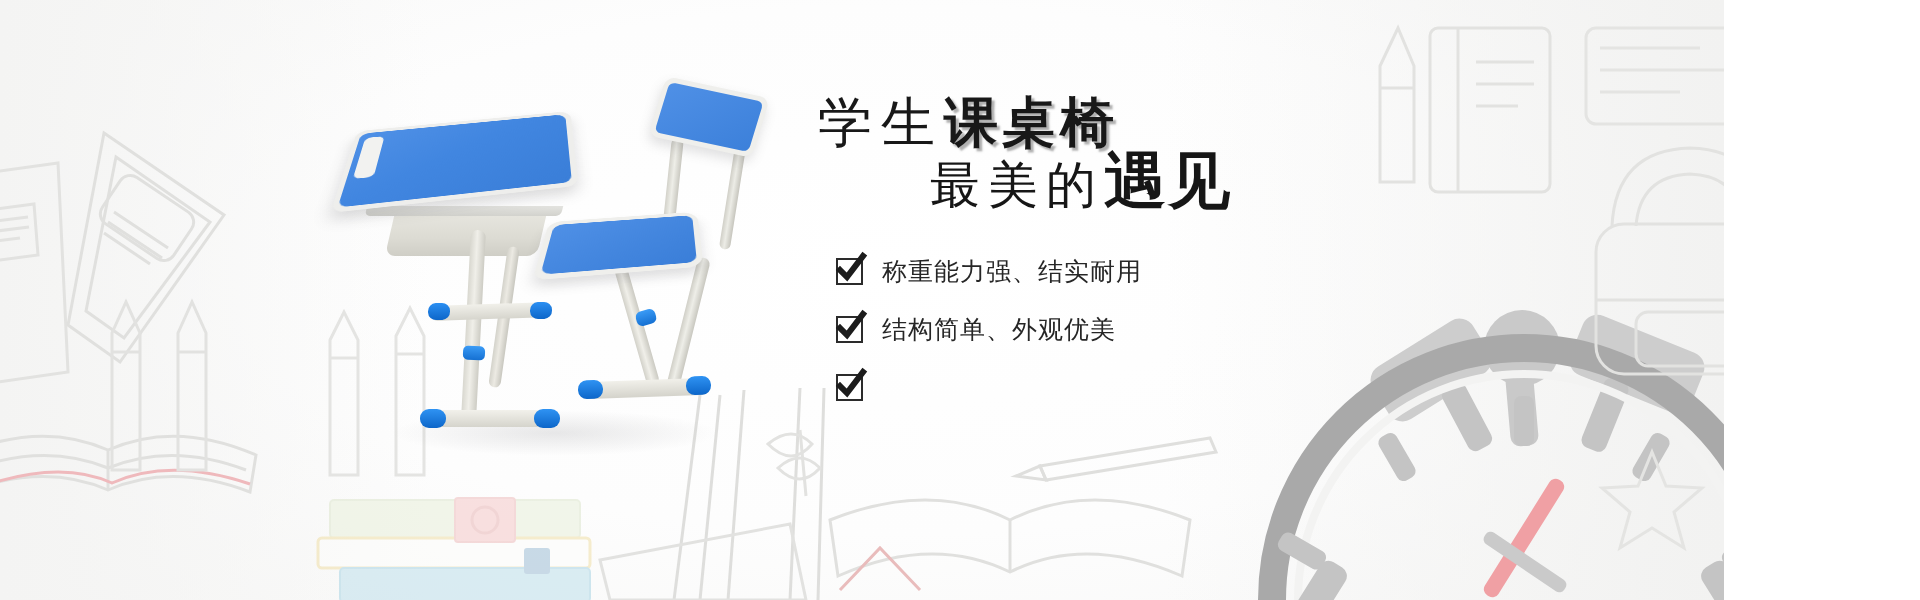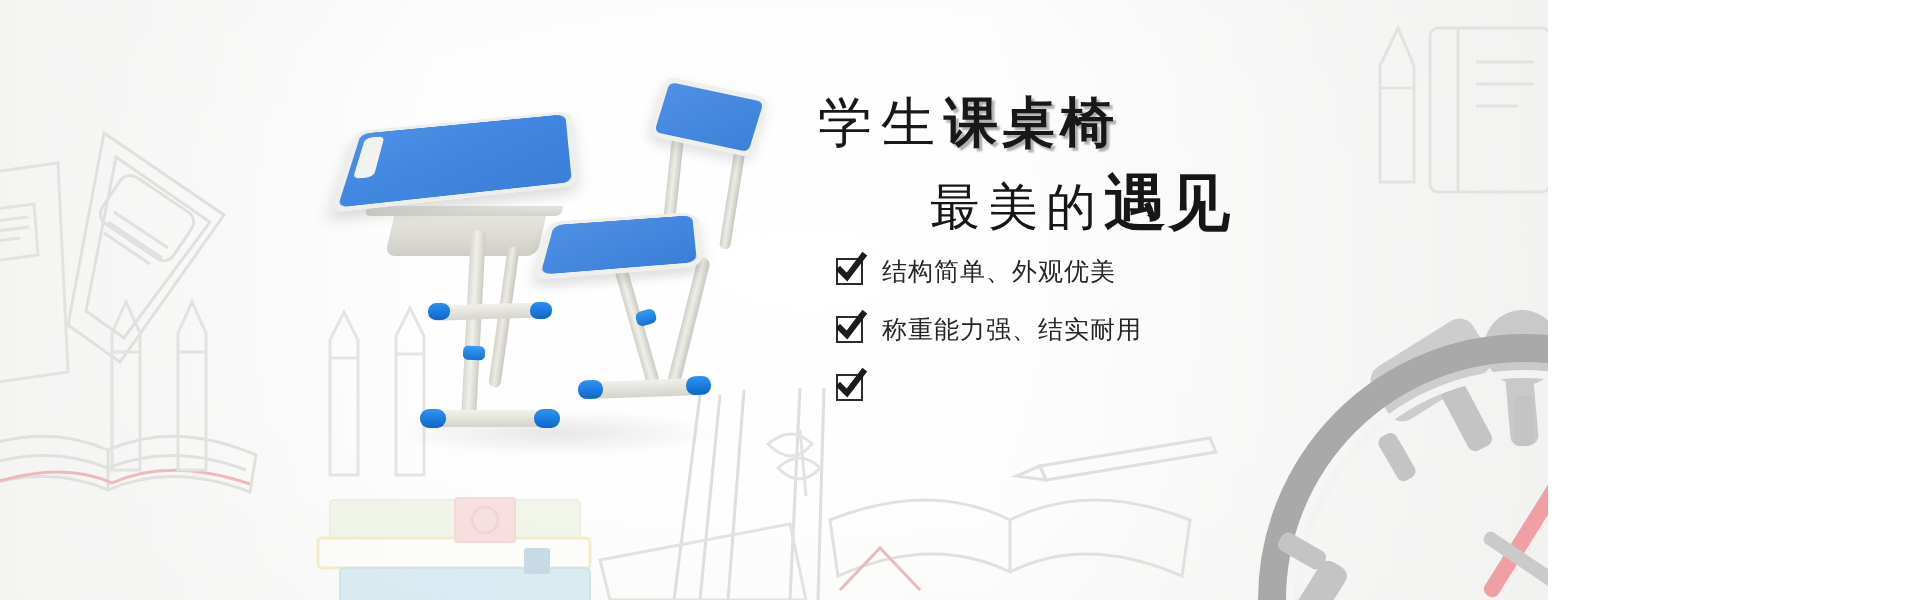--- a/index.html
+++ b/index.html
@@ -3,21 +3,21 @@
 <meta charset="utf-8">
 <title>Student Desk &amp; Chair Banner</title>
 <style>
   * { margin:0; padding:0; box-sizing:border-box; }
   html,body { background:#fff; }
   body {
     font-family:"Liberation Sans","DejaVu Sans",sans-serif;
   }
   .banner {
     position:relative;
-    width:1548px;
+    width:1724px;
     height:600px;
     overflow:hidden;
     background:#ffffff;
   }
   
   .bg-base {
     position:absolute; inset:0;
     background:
       radial-gradient(ellipse 70% 80% at 52% 45%, #ffffff 0%, #fdfdfd 55%, #f7f7f6 100%);
   }
@@ -167,21 +167,21 @@
   .hl-line1 {
     font-family:"Liberation Serif","DejaVu Serif",serif;
     font-size:54px; line-height:1; color:#181818; white-space:nowrap;
   }
   .hl-line1 .plain { letter-spacing:9px; font-weight:400; }
   .hl-line1 .fancy {
     font-weight:700; letter-spacing:4px;
     text-shadow:3px 3px 2px rgba(110,110,110,.55);
   }
   .hl-line2 {
-    margin-top:22px; margin-left:112px;
+    margin-left:112px;
     font-family:"Liberation Serif","DejaVu Serif",serif;
     font-size:50px; line-height:1; color:#161616; white-space:nowrap;
   }
   .hl-line2 .plain { letter-spacing:8px; font-weight:400; }
   .hl-line2 .strong {
     font-weight:700; font-size:62px; letter-spacing:2px;
     font-family:"Liberation Serif","DejaVu Serif",serif;
   }
 
   
@@ -416,30 +416,30 @@
   </div>
 
   <div class="features">
 
     <div class="feature-row">
       <span class="checkbox">
         <svg viewBox="0 0 34 34" xmlns="http://www.w3.org/2000/svg">
           <path d="M6 19 L13 26 L29 5" fill="none" stroke="#1c1c1c" stroke-width="6" stroke-linecap="square"></path>
         </svg>
       </span>
-      <span class="feature-text">结构简单、外观优美</span>
+      <span class="feature-text">称重能力强、结实耐用</span>
     </div>
 
     <div class="feature-row">
       <span class="checkbox">
         <svg viewBox="0 0 34 34" xmlns="http://www.w3.org/2000/svg">
           <path d="M6 19 L13 26 L29 5" fill="none" stroke="#1c1c1c" stroke-width="6" stroke-linecap="square"></path>
         </svg>
       </span>
-      <span class="feature-text">称重能力强、结实耐用</span>
+      <span class="feature-text">结构简单、外观优美</span>
     </div>
 
     <div class="feature-row">
       <span class="checkbox">
         <svg viewBox="0 0 34 34" xmlns="http://www.w3.org/2000/svg">
           <path d="M6 19 L13 26 L29 5" fill="none" stroke="#1c1c1c" stroke-width="6" stroke-linecap="square"></path>
         </svg>
       </span>
     </div>
 

